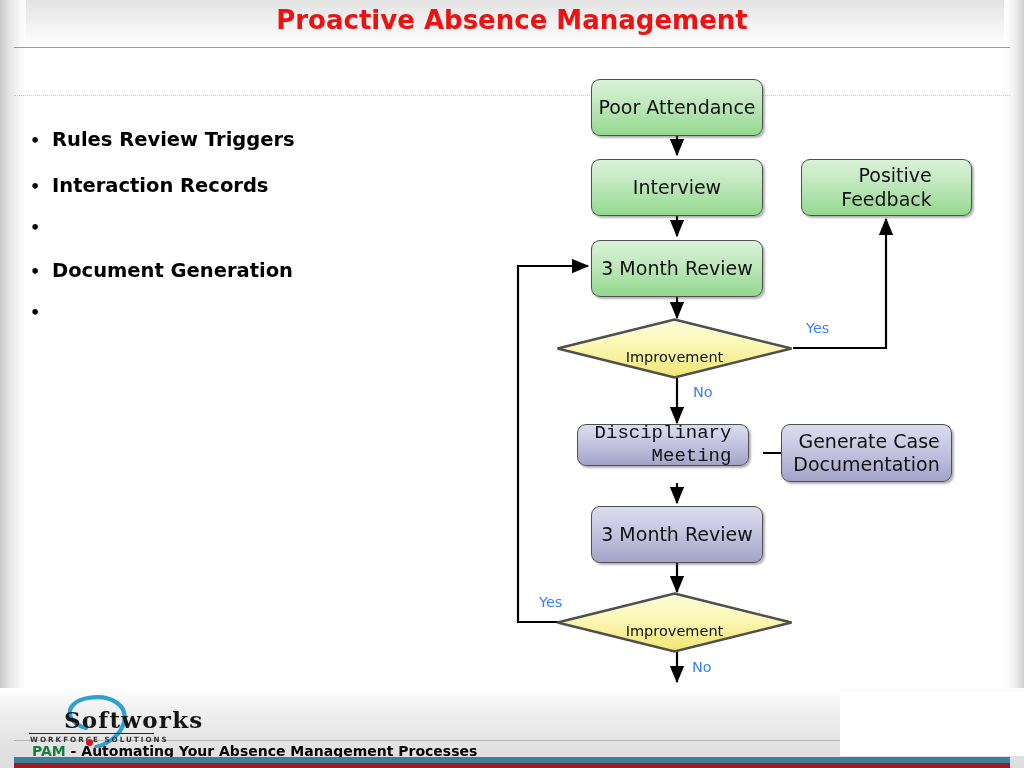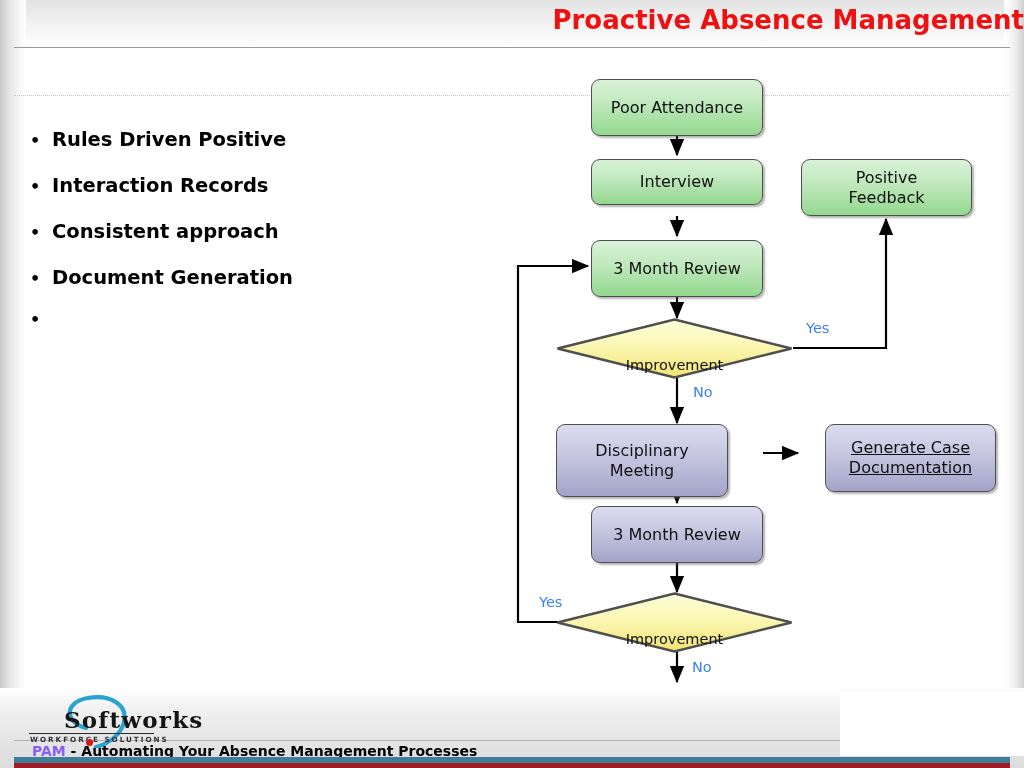--- a/index.html
+++ b/index.html
@@ -48,21 +48,21 @@
     position: absolute; left: 14px; top: 95px;
     width: 996px; height: 0;
     border-top: 1px dotted #c6c6c6;
   }
 
   
   #title {
     position: absolute;
     left: 0; top: 5px;
     width: 1024px;
-    text-align: right;
+    text-align: center;
     font-family: "DejaVu Sans", sans-serif;
     font-size: 26px;
     font-weight: bold;
     color: #ee1111;
     letter-spacing: 0px;
   }
 
   
   #bullets {
     position: absolute;
@@ -96,43 +96,43 @@
   #flow .node { pointer-events: auto; }
 
   .node {
     position: absolute;
     box-sizing: border-box;
     border: 1.6px solid #4f4f4f;
     border-radius: 9px;
     display: flex;
     align-items: center;
     justify-content: center;
-    text-align: center;
-    font-size: 16px;
+    text-align: right;
+    font-size: 19px;
     color: #111;
     font-family: "DejaVu Sans", sans-serif;
     line-height: 1.22;
     box-shadow: 2px 2px 2px rgba(90,90,90,0.45);
   }
   .node.green {
     background: linear-gradient(to bottom, #d9f2d8 0%, #c2e9bf 40%, #93d88f 100%);
   }
   .node.purple {
     background: linear-gradient(to bottom, #dcdcef 0%, #c5c5e0 45%, #a3a3c9 100%);
   }
 
   
   .diamond-wrap { position: absolute; pointer-events: auto; }
   .diamond-shape {
     position: absolute; left: 0; top: 0;
     width: 100%; height: 100%;
   }
   .diamond-label {
     position: absolute;
-    left: 0; top: 16px; width: 100%; height: 100%;
+    left: 0; top: 8px; width: 100%; height: 100%;
     display: flex; align-items: center; justify-content: center;
     font-size: 14.5px; color: #111;
     font-family: "DejaVu Sans", sans-serif;
   }
 
   
   .edge-svg {
     position: absolute; left: 0; top: 0;
     width: 1024px; height: 768px;
     pointer-events: none;
@@ -168,21 +168,21 @@
   }
   #footer-text {
     position: absolute;
     left: 32px; top: 743px;
     font-size: 14px;
     font-weight: bold;
     font-family: "DejaVu Sans", sans-serif;
     color: #000000;
     white-space: nowrap;
   }
-  #footer-text .pam { color: #8b5cf6; }
+  #footer-text .pam { color: #15803d; }
 
   
   .logo {
     position: absolute;
     width: 150px; height: 56px;
   }
   .logo .swoosh {
     position: absolute; left: 0; top: 0;
     width: 150px; height: 56px;
   }
@@ -235,29 +235,28 @@
   <div class="edge-left"></div>
   <div class="edge-right"></div>
   <div class="rule-solid"></div>
   <div class="rule-dotted"></div>
 
   <div id="title">Proactive Absence Management</div>
 
   <div id="bullets">
     <div class="bullet">
       <span class="dot">•</span>
-      <span>Rules Driven Positive</span>
+      <span>Rules Review Triggers</span>
     </div>
     <div class="bullet">
       <span class="dot">•</span>
       <span>Interaction Records</span>
     </div>
     <div class="bullet">
       <span class="dot">•</span>
-      <span>Consistent approach</span>
     </div>
     <div class="bullet">
       <span class="dot">•</span>
       <span>Document Generation</span>
     </div>
     <div class="bullet">
       <span class="dot">•</span>
     </div>
   </div>
 
@@ -290,21 +289,21 @@
         <path d="M560,622 L518,622 L518,266 L588,266"></path>
          etc... --&gt;
         <path d="M677,652 L677,682"></path>
       </g>
     </svg>
 
     <div class="node green" style="left:591px; top:79px; width:172px; height:57px;">
       <span>Poor Attendance</span>
     </div>
 
-    <div class="node green" style="left:591px; top:159px; width:172px; height:46px;">
+    <div class="node green" style="left:591px; top:159px; width:172px; height:57px;">
       <span>Interview</span>
     </div>
 
     <div class="node green" style="left:801px; top:159px; width:171px; height:57px;">
       <span>
         <span>Positive</span><br>
         <span>Feedback</span>
       </span>
     </div>
 
@@ -319,28 +318,28 @@
             <stop offset="0%" stop-color="#fdfdda"></stop>
             <stop offset="45%" stop-color="#fbf7b4"></stop>
             <stop offset="100%" stop-color="#f2e472"></stop>
           </linearGradient>
         </defs>
         <polygon points="118.5,1.5 235.5,30.5 118.5,59.5 1.5,30.5" fill="url(#ygrad1)" stroke="#4f4f4f" stroke-width="2.4" vector-effect="non-scaling-stroke"></polygon>
       </svg>
       <div class="diamond-label">Improvement</div>
     </div>
 
-    <div class="node purple" style="left:556px; top:424px; width:172px; height:73px;">
+    <div class="node purple" style="left:577px; top:424px; width:172px; height:42px;font-family:Liberation Mono, monospace;">
       <span>
         <span>Disciplinary</span><br>
         <span>Meeting</span>
       </span>
     </div>
 
-    <div class="node purple" style="left:825px; top:424px; width:171px; height:68px;text-decoration:underline;">
+    <div class="node purple" style="left:781px; top:424px; width:171px; height:58px;">
       <span>
         <span>Generate Case</span><br>
         <span>Documentation</span>
       </span>
     </div>
 
     <div class="node purple" style="left:591px; top:506px; width:172px; height:57px;">
       <span>3 Month Review</span>
     </div>
 

